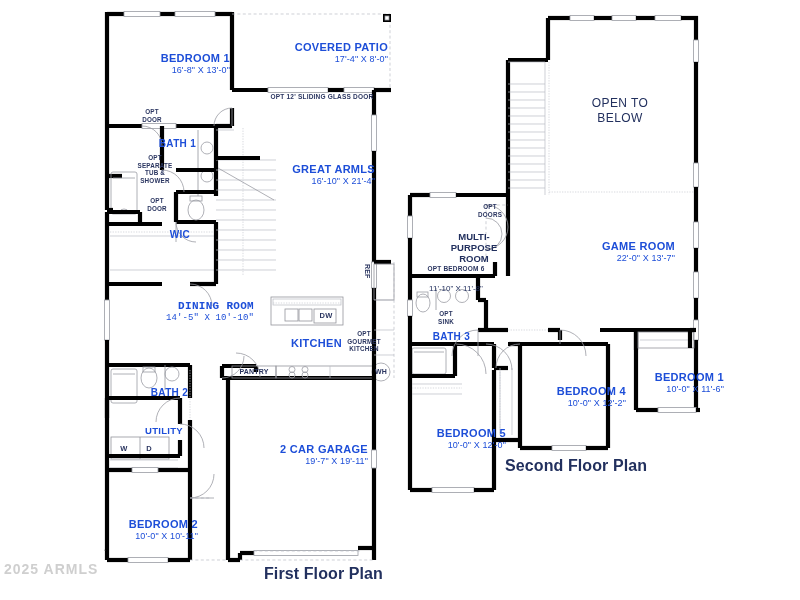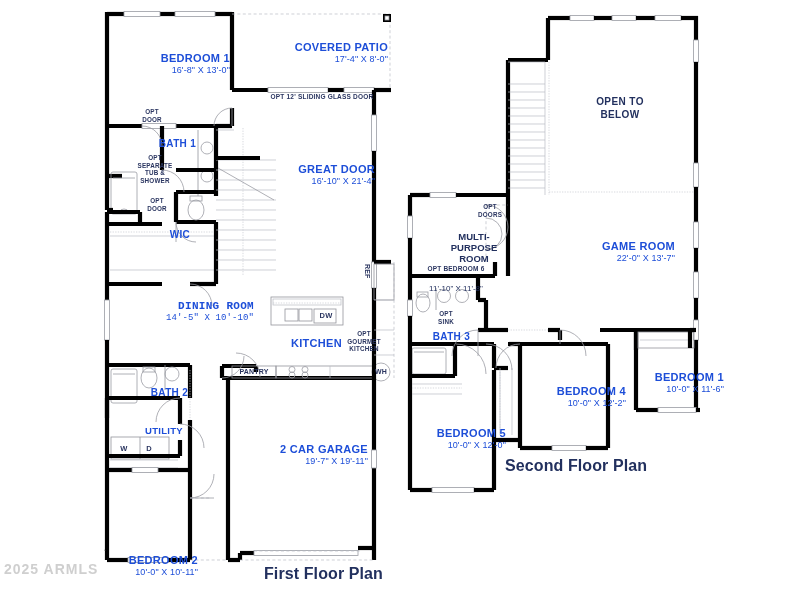--- a/index.html
+++ b/index.html
@@ -28,21 +28,21 @@
   .tiny{position:absolute;text-align:center;font-size:6.5px;
         font-weight:bold;letter-spacing:.2px;color:#2a3560;
         white-space:nowrap;pointer-events:none;}
 
   .multi{position:absolute;text-align:center;line-height:1.15;
          color:#22305e;white-space:pre-line;pointer-events:none;}
   .multi .nm{font-size:9.5px;font-weight:bold;display:block;padding-left:36px;}
   .multi .dm{font-size:8px;display:block;}
 
   .otb{position:absolute;text-align:center;line-height:1.25;
-       font-size:10px;font-weight:bold;letter-spacing:.4px;
+       font-size:12px;font-weight:normal;letter-spacing:.4px;
        color:#22305e;white-space:pre-line;pointer-events:none;}
 
   .title{position:absolute;font-size:16px;font-weight:bold;
          letter-spacing:.1px;color:#22305e;white-space:nowrap;
          pointer-events:none;}
 
   .watermark{position:absolute;left:4px;top:561px;
              font-size:14px;font-weight:bold;letter-spacing:1px;
              color:#cfcfcf;font-family:"Liberation Sans",sans-serif;
              pointer-events:none;}
@@ -444,21 +444,21 @@
   <span class="nm">BEDROOM 1</span>
   <span class="dm">16'-8" X 13'-0"</span>
 </div>
 
 <div class="lbl r-big" style="left:248px;top:41px;width:140px;">
   <span class="nm">COVERED PATIO</span>
   <span class="dm">17'-4" X 8'-0"</span>
 </div>
 
 <div class="lbl r-big" style="left:245px;top:163px;width:130px;">
-  <span class="nm">GREAT DOOR</span>
+  <span class="nm">GREAT ARMLS</span>
   <span class="dm">16'-10" X 21'-4"</span>
 </div>
 
 <div class="lbl r-mid" style="left:112px;top:138px;width:84px;">
   <span class="nm">BATH 1</span>
 </div>
 
 <div class="lbl r-mid" style="left:110px;top:229px;width:80px;">
   <span class="nm">WIC</span>
 </div>
@@ -473,21 +473,21 @@
 </div>
 
 <div class="lbl r-mid" style="left:118px;top:387px;width:70px;">
   <span class="nm">BATH 2</span>
 </div>
 
 <div class="lbl r-sm" style="left:107px;top:425px;width:76px;">
   <span class="nm">UTILITY</span>
 </div>
 
-<div class="lbl r-big" style="left:106px;top:518px;width:92px;margin-top:36px;">
+<div class="lbl r-big" style="left:106px;top:518px;width:92px;">
   <span class="nm">BEDROOM 2</span>
   <span class="dm">10'-0" X 10'-11"</span>
 </div>
 
 <div class="lbl r-big" style="left:234px;top:443px;width:134px;">
   <span class="nm">2 CAR GARAGE</span>
   <span class="dm">19'-7" X 19'-11"</span>
 </div>
 
 <div class="opt" style="left:128px;top:108px;width:48px;">OPT

